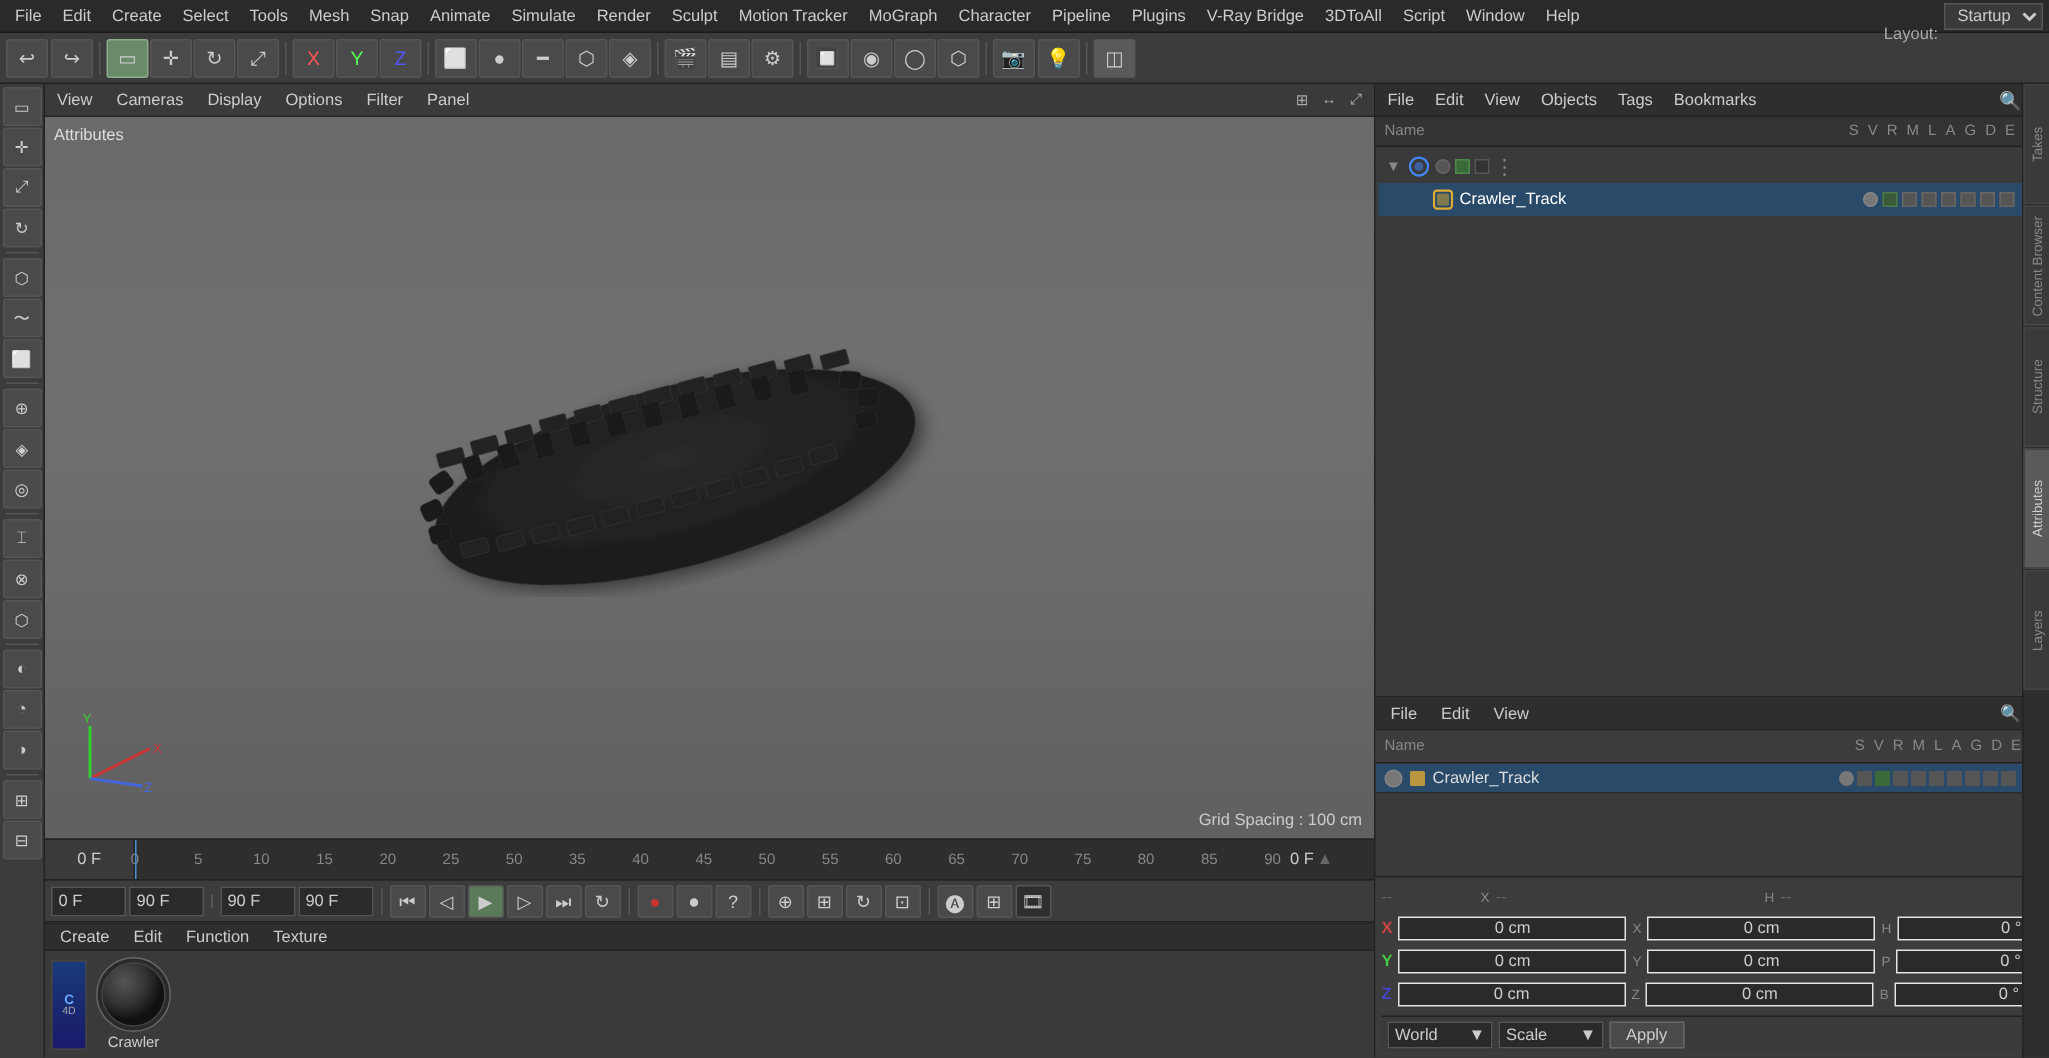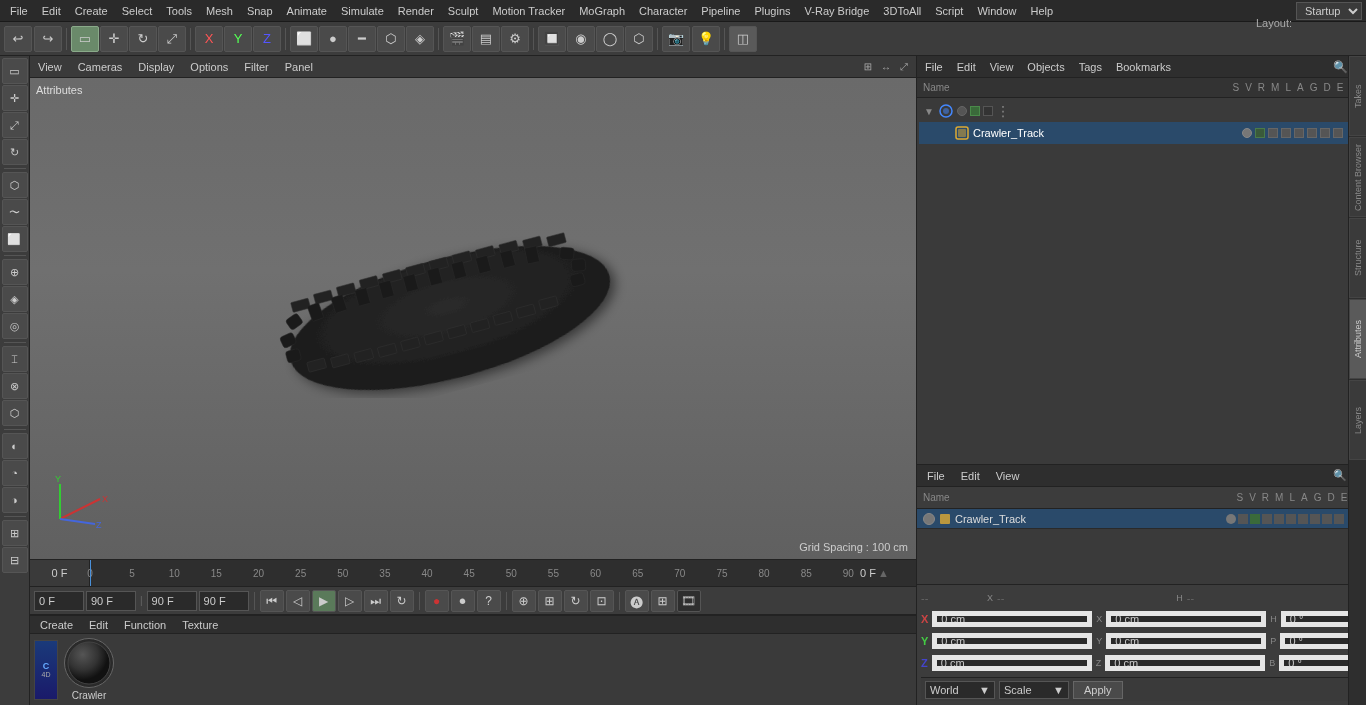--- a/index.html
+++ b/index.html
@@ -84,21 +84,21 @@
     .attr-menu { font-size: 11px; color: #ccc; cursor: pointer; padding: 2px 4px; }
     #attr-cols { height: 22px; background: #3c3c3c; display: flex; align-items: center; padding: 0 6px; border-bottom: 1px solid #222; gap: 4px; }
     #attr-content { flex: 1; overflow-y: auto; }
     .attr-row { display: flex; align-items: center; height: 20px; padding: 0 6px; border-bottom: 1px solid #2a2a2a; gap: 4px; }
     .attr-name { flex: 1; font-size: 11px; color: #ddd; }
 
     
     #coord-manager { background: #3c3c3c; border-top: 1px solid #222; padding: 4px; }
     .coord-row { display: flex; align-items: center; height: 20px; gap: 4px; margin-bottom: 2px; }
     .coord-label { width: 14px; font-size: 11px; color: #ccc; font-weight: bold; }
-    .coord-field { flex: 1; height: 16px; background: #2a2a2a; border: 5px solid #e5e5e5; color: #ccc; font-size: 11px; padding: 0 4px; }
+    .coord-field { flex: 1; height: 16px; background: #2a2a2a; border: 1px solid #e5e5e5; color: #ccc; font-size: 11px; padding: 0 4px; text-align: center; }
 
     
     #bottom-controls { height: 24px; background: #3a3a3a; border-top: 1px solid #222; display: flex; align-items: center; padding: 0 4px; gap: 4px; }
     .bottom-dropdown { height: 18px; background: #2a2a2a; border: 1px solid #555; color: #ccc; font-size: 11px; padding: 0 4px; cursor: pointer; display: flex; align-items: center; justify-content: space-between; gap: 4px; min-width: 70px; }
     .apply-btn { height: 18px; background: #4a4a4a; border: 1px solid #666; color: #ccc; font-size: 11px; padding: 0 10px; cursor: pointer; }
 
     
     #right-tabs { position: absolute; right: 0; top: 56px; width: 18px; background: #2e2e2e; border-left: 1px solid #222; display: flex; flex-direction: column; gap: 1px; z-index: 10; }
     .rtab { width: 18px; height: 80px; background: #3a3a3a; border: 1px solid #444; display: flex; align-items: center; justify-content: center; cursor: pointer; font-size: 9px; color: #888; writing-mode: vertical-rl; transform: rotate(180deg); }
     .rtab.active { background: #5a5a5a; color: #ccc; }

